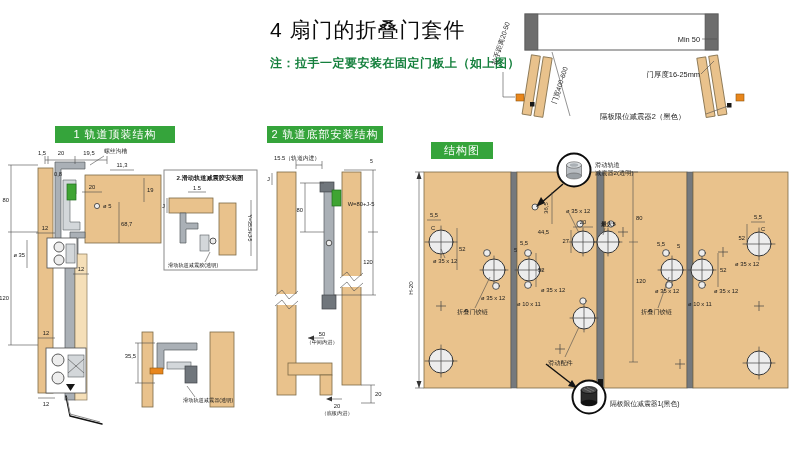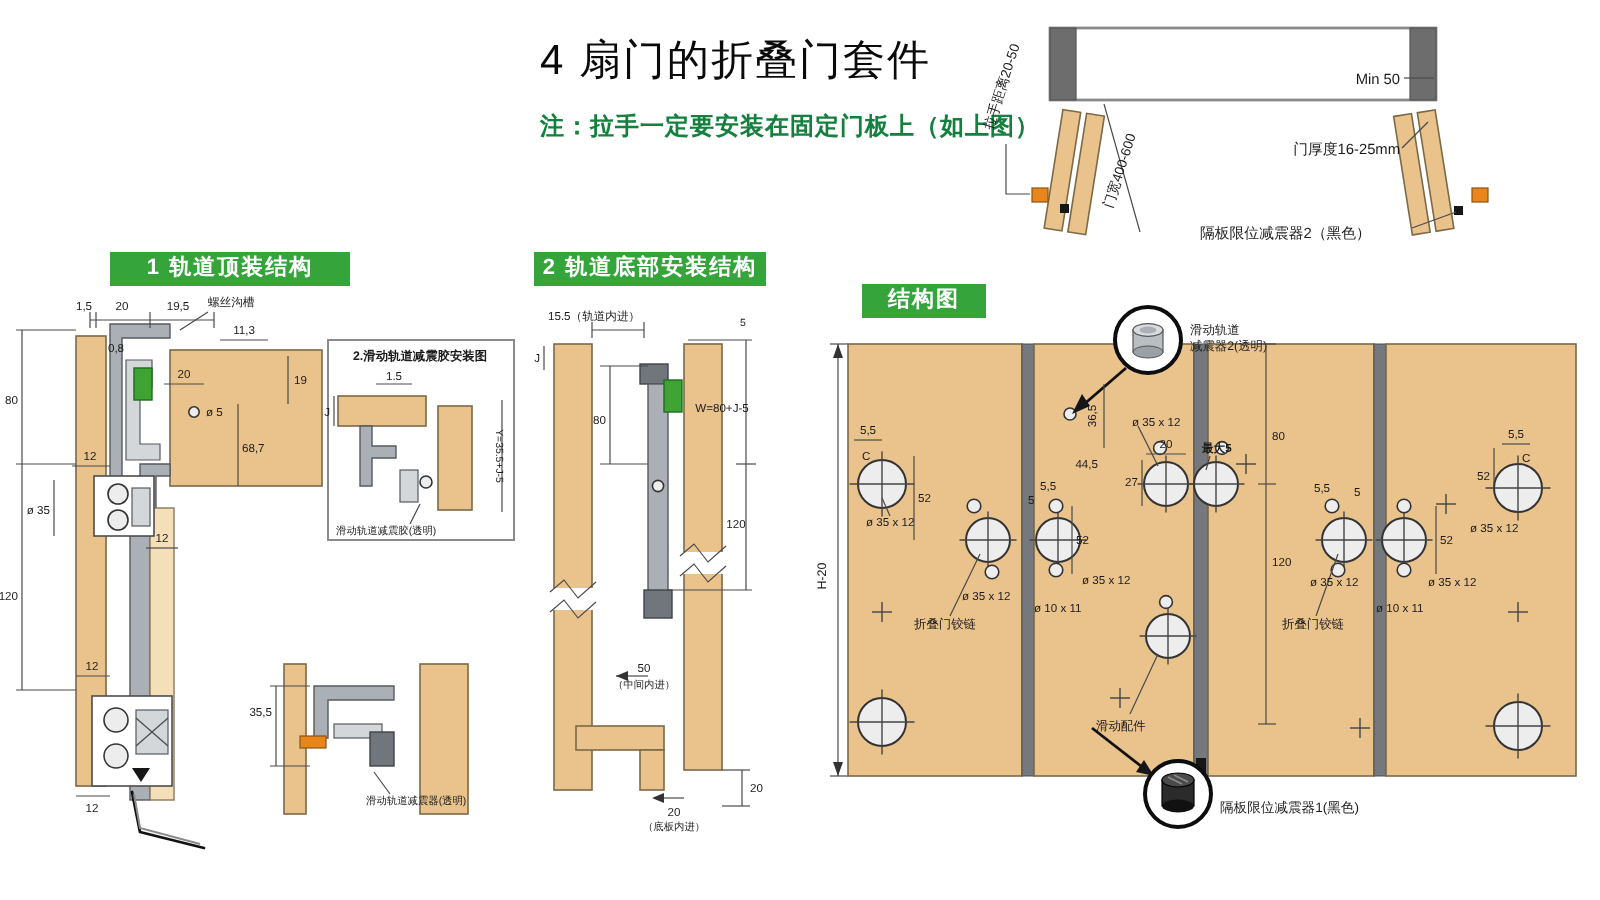--- a/index.html
+++ b/index.html
@@ -1,21 +1,21 @@
 <!DOCTYPE html>
 <html><head>
 <meta charset="utf-8">
 <style>
   *{margin:0;padding:0;box-sizing:border-box}
   html,body{width:800px;height:450px}
   body{position:relative;background:#fff;font-family:"Liberation Sans","DejaVu Sans",sans-serif;overflow:hidden}
   .abs{position:absolute}
   .title{font-size:21px;font-weight:normal;color:#0a0a0a;letter-spacing:1px}
   .note{font-size:12px;font-weight:bold;color:#15803d;margin-top:11px;letter-spacing:.5px}
-  .sec-h{position:absolute;background:#35a43b;color:#fff;font-size:11px;font-weight:bold;height:17px;display:flex;align-items:flex-start;justify-content:center;letter-spacing:1px}
+  .sec-h{position:absolute;background:#35a43b;color:#fff;font-size:11px;font-weight:normal;height:17px;display:flex;align-items:center;justify-content:center;letter-spacing:1px}
   svg{position:absolute;overflow:visible}
   svg text{font-family:"Liberation Sans","DejaVu Sans",sans-serif;fill:#1b1b1b}
   .t5{font-size:5.2px}.t55{font-size:5.8px}.t6{font-size:6.2px}.t65{font-size:6.8px}.t7{font-size:7.4px}
   .b{font-weight:bold}
   .mid{text-anchor:middle}.end{text-anchor:end}
   .dim{stroke:#4a4a4a;stroke-width:.6;fill:none}
   .ld2{stroke:#111;stroke-width:1.4;fill:none}
   .wood{fill:#e9c28c;stroke:#7c6a46;stroke-width:.8}
   .woodl{fill:#f5dfb8;stroke:#8a795a;stroke-width:.7}
   .met{fill:#aab0b6;stroke:#565b60;stroke-width:.7}

